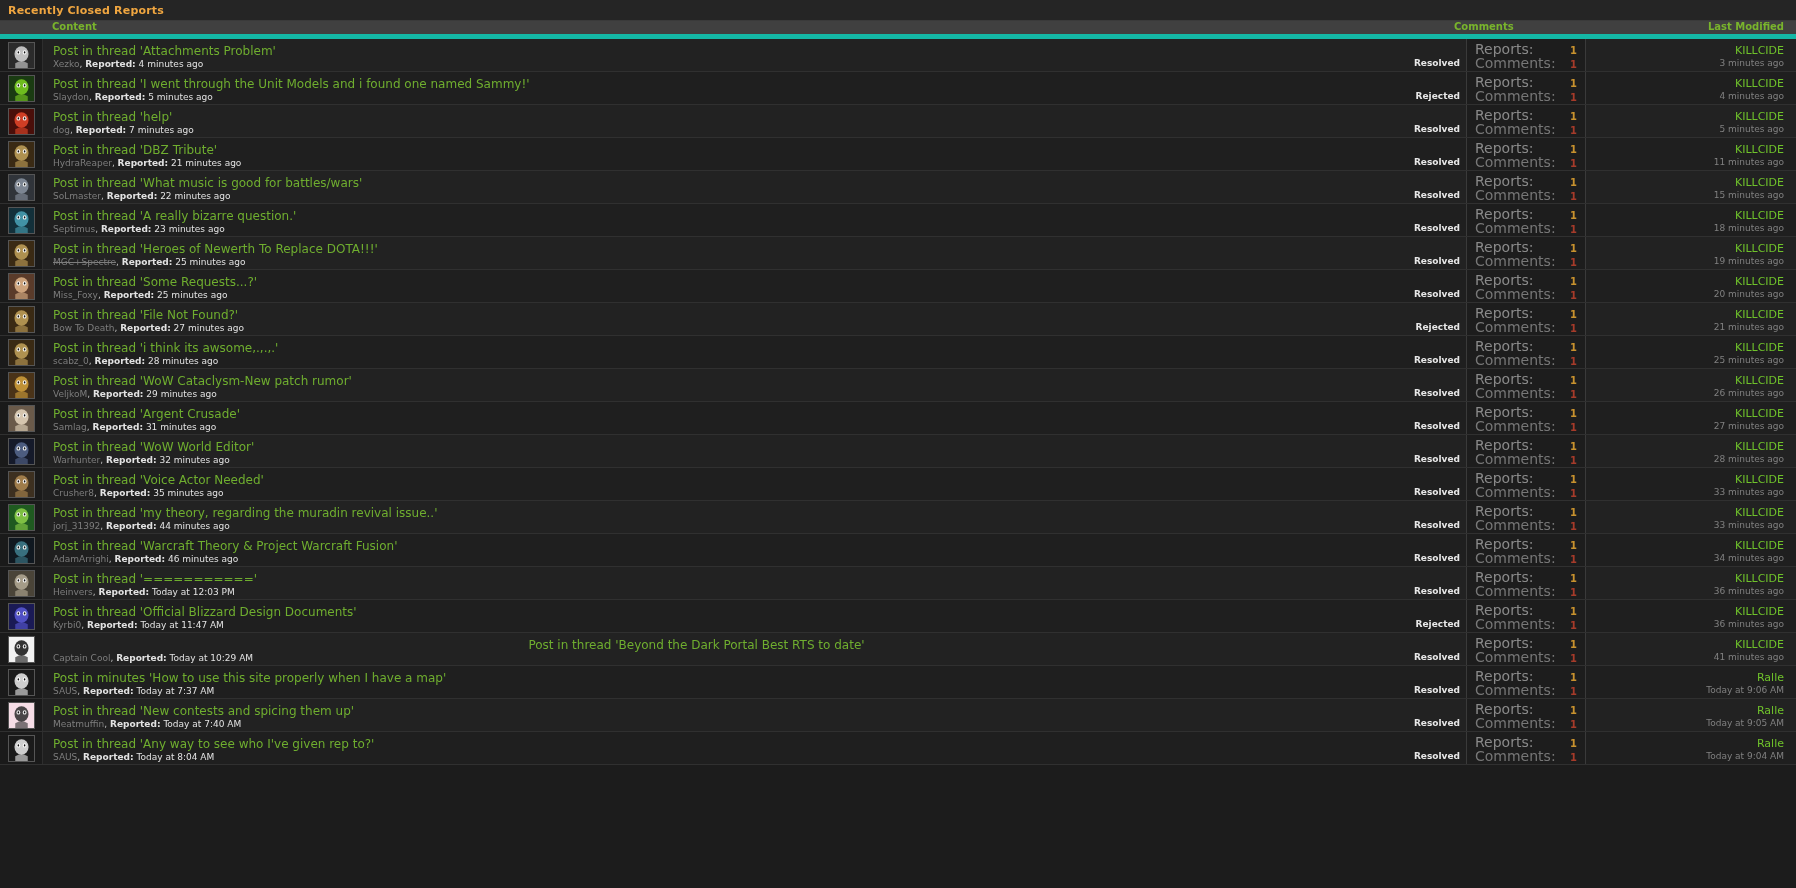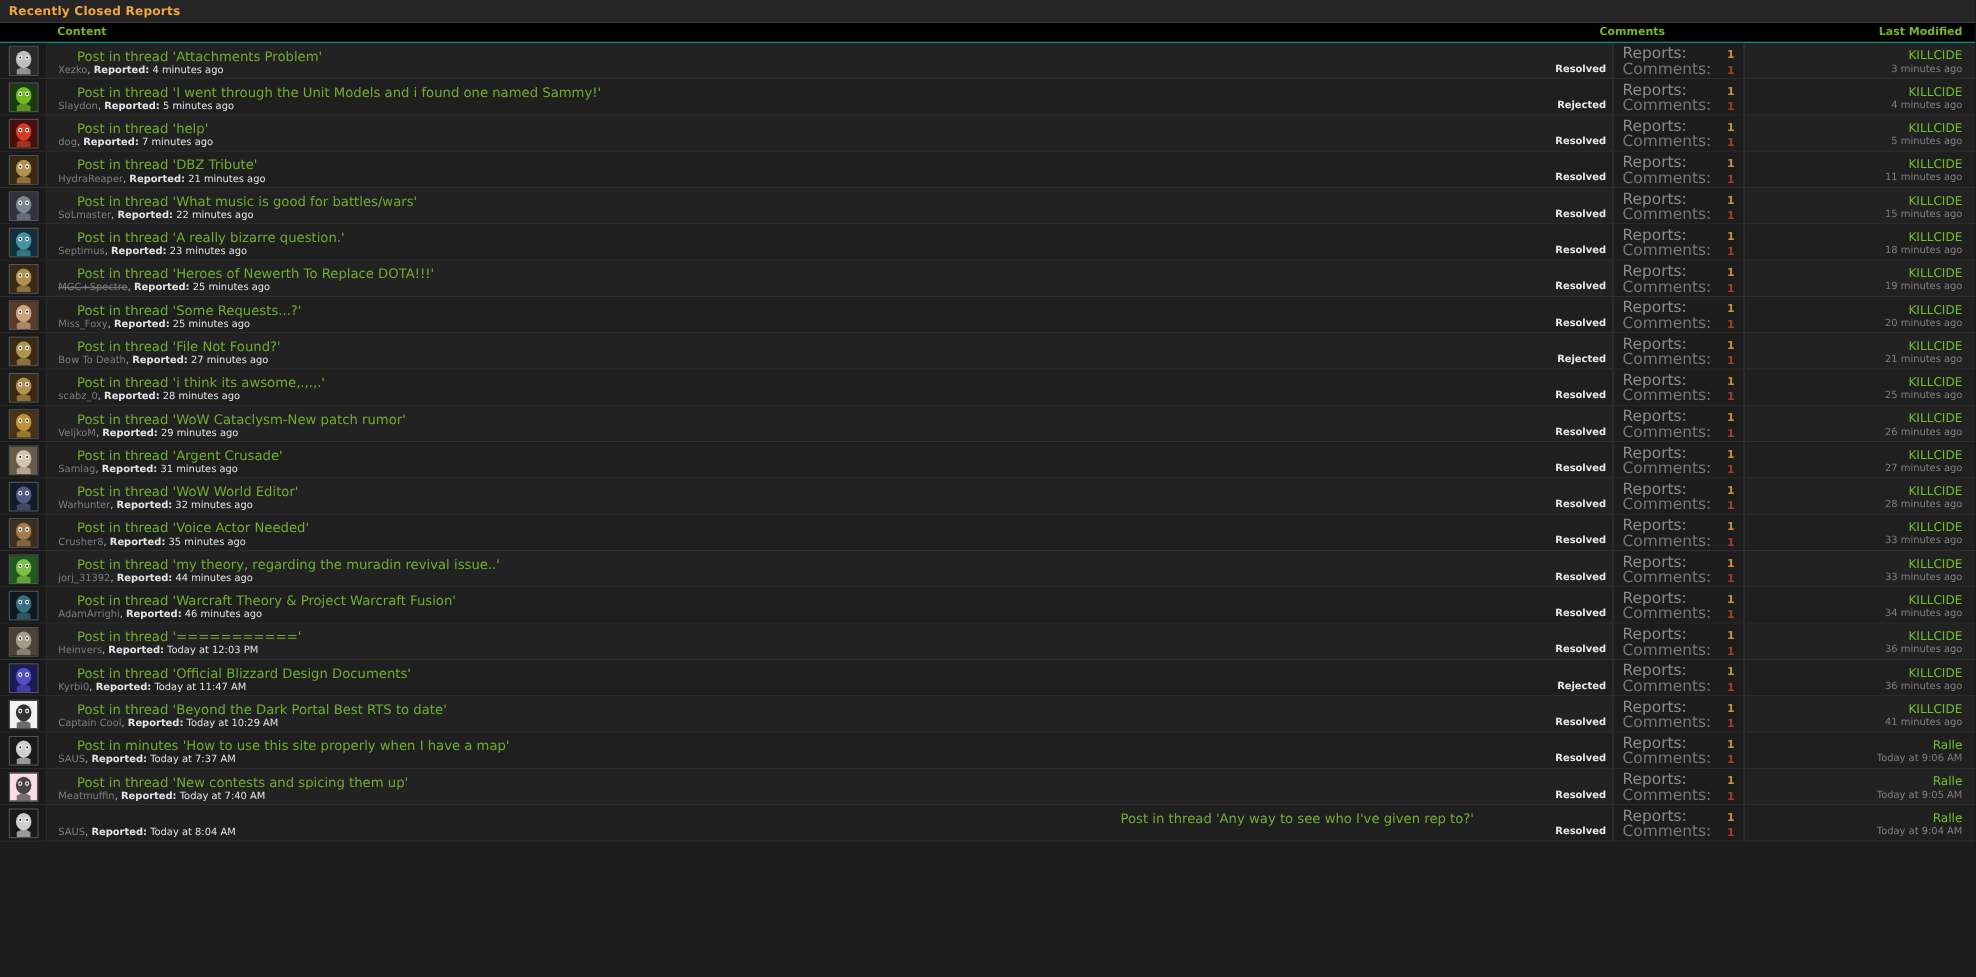--- a/index.html
+++ b/index.html
@@ -29,24 +29,24 @@
   .titlebar .title {
     color: #f0a640;
     font-size: 11px;
     font-weight: bold;
     letter-spacing: .2px;
   }
 
   
   .colhead {
     height: 18px;
-    background: #000000;
-    border-bottom: 1px solid #14b8a6;
+    background: #404040;
+    border-bottom: 5px solid #14b8a6;
     display: flex;
-    align-items: center;
+    align-items: flex-start;
     box-sizing: border-box;
     font-size: 10px;
     font-weight: bold;
     color: #79b42c;
   }
   .colhead .ch-avatar { width: 42px; flex: 0 0 42px; }
   .colhead .ch-content { flex: 1 1 auto; padding-left: 10px; }
   .colhead .ch-comments { width: 120px; flex: 0 0 120px; padding-left: 10px; }
   .colhead .ch-modified { width: 210px; flex: 0 0 210px; text-align: right; padding-right: 12px; }
 
@@ -91,21 +91,20 @@
     justify-content: center;
     box-sizing: border-box;
   }
   .c-title {
     font-size: 12px;
     color: #6fae2f;
     line-height: 14px;
     white-space: nowrap;
     overflow: hidden;
     text-overflow: ellipsis;
-    margin-left: 17px;
   }
   .c-sub {
     font-size: 9px;
     line-height: 12px;
     color: #bdbdbd;
     white-space: nowrap;
   }
   .c-sub .user {
     color: #7d7d7d;
   }
@@ -814,21 +813,21 @@
             <ellipse cx="16" cy="14" rx="9" ry="10" fill="#111111" opacity="0.85"></ellipse>
             <ellipse cx="12" cy="12" rx="2.4" ry="2.8" fill="#ffffff" opacity="0.9"></ellipse>
             <ellipse cx="20" cy="12" rx="2.4" ry="2.8" fill="#ffffff" opacity="0.9"></ellipse>
             <ellipse cx="12" cy="12" rx="1" ry="1.3" fill="#111"></ellipse>
             <ellipse cx="20" cy="12" rx="1" ry="1.3" fill="#111"></ellipse>
             <path d="M8 26 q8 -5 16 0 v6 h-16 z" fill="#111111" opacity="0.6"></path>
           </svg>
         </span>
       </div>
       <div class="cell-content">
-        <a class="c-title" style="text-decoration: none;">Post in thread 'Beyond the Dark Portal Best RTS to date'</a>
+        <a class="c-title" style="text-decoration: none; text-align: center;">Post in thread 'Beyond the Dark Portal Best RTS to date'</a>
         <div class="c-sub"><span class="user">Captain Cool</span>, <span class="rep-label">Reported:</span> <span class="rep-time">Today at 10:29 AM</span></div>
       </div>
       <div class="cell-state">Resolved</div>
       <div class="cell-comments">
         <div class="cc-line reports">
           <span class="lbl">Reports:</span>
           <span class="num">1</span>
         </div>
         <div class="cc-line comments">
           <span class="lbl">Comments:</span>
@@ -916,21 +915,21 @@
             <ellipse cx="16" cy="14" rx="9" ry="10" fill="#efefef" opacity="0.85"></ellipse>
             <ellipse cx="12" cy="12" rx="2.4" ry="2.8" fill="#ffffff" opacity="0.9"></ellipse>
             <ellipse cx="20" cy="12" rx="2.4" ry="2.8" fill="#ffffff" opacity="0.9"></ellipse>
             <ellipse cx="12" cy="12" rx="1" ry="1.3" fill="#111"></ellipse>
             <ellipse cx="20" cy="12" rx="1" ry="1.3" fill="#111"></ellipse>
             <path d="M8 26 q8 -5 16 0 v6 h-16 z" fill="#efefef" opacity="0.6"></path>
           </svg>
         </span>
       </div>
       <div class="cell-content">
-        <a class="c-title" style="text-decoration: none; text-align: right;">Post in thread 'Any way to see who I've given rep to?'</a>
+        <a class="c-title" style="text-decoration: none;">Post in thread 'Any way to see who I've given rep to?'</a>
         <div class="c-sub"><span class="user">SAUS</span>, <span class="rep-label">Reported:</span> <span class="rep-time">Today at 8:04 AM</span></div>
       </div>
       <div class="cell-state">Resolved</div>
       <div class="cell-comments">
         <div class="cc-line reports">
           <span class="lbl">Reports:</span>
           <span class="num">1</span>
         </div>
         <div class="cc-line comments">
           <span class="lbl">Comments:</span>

